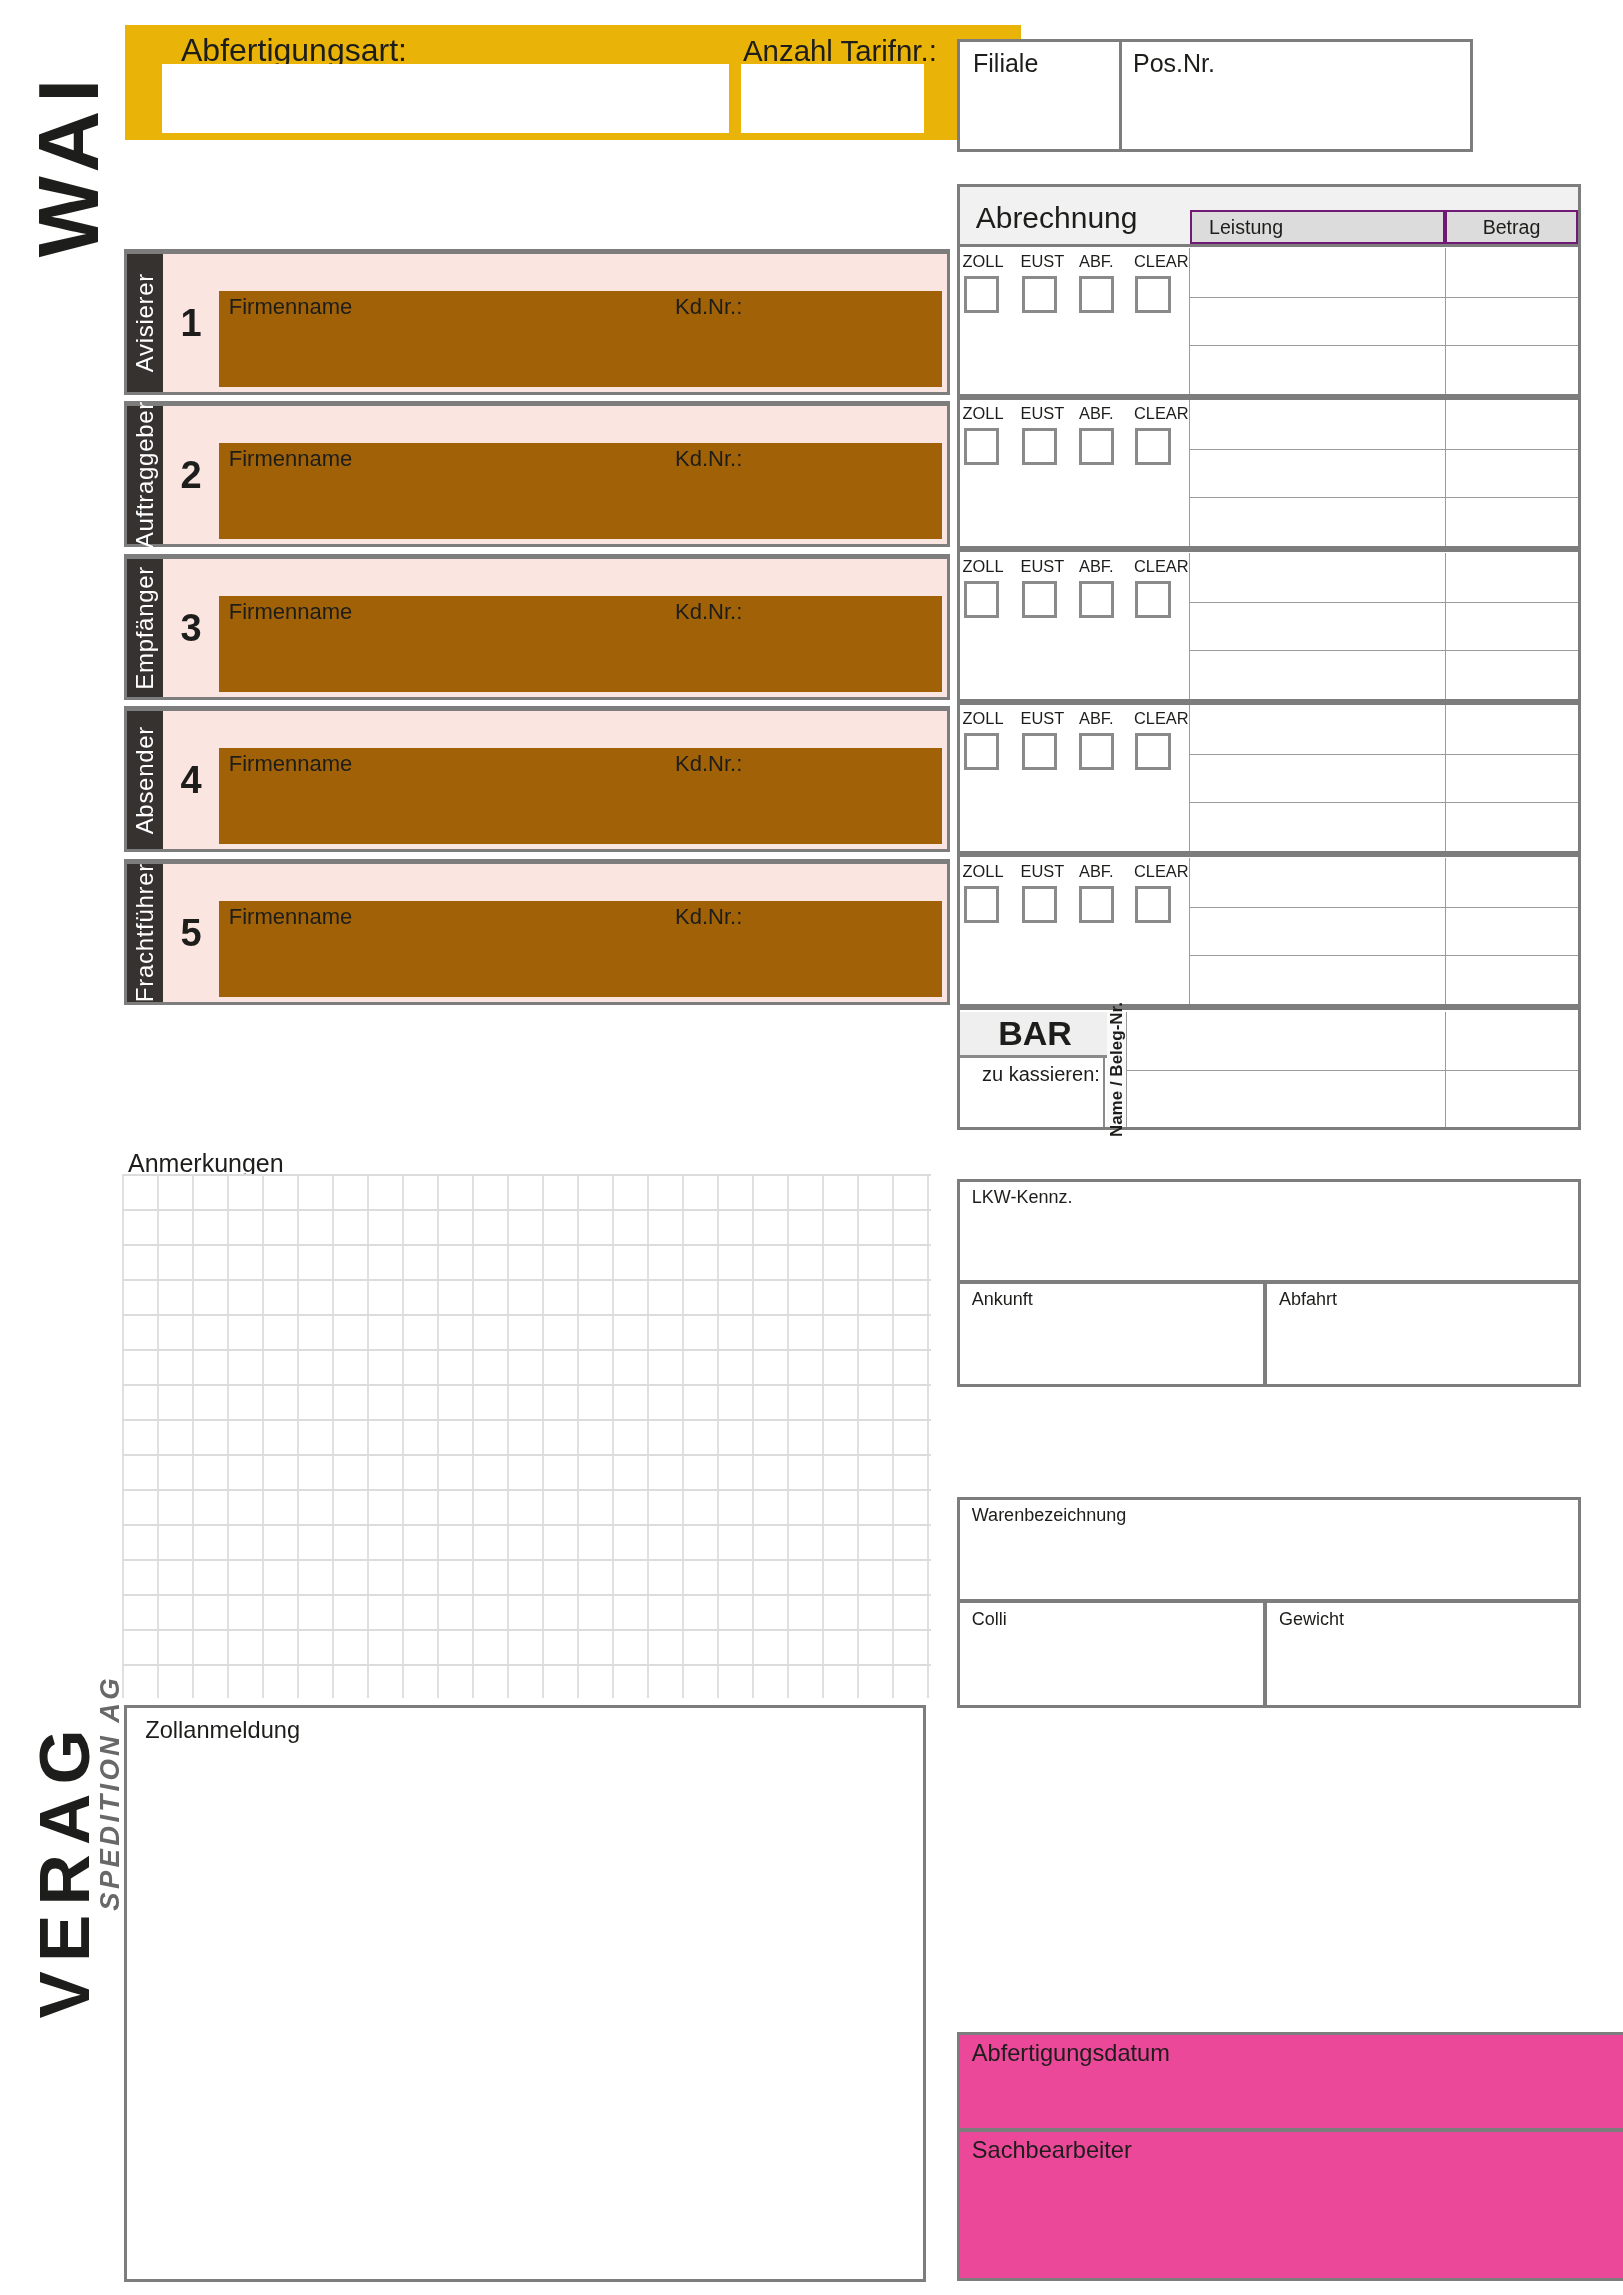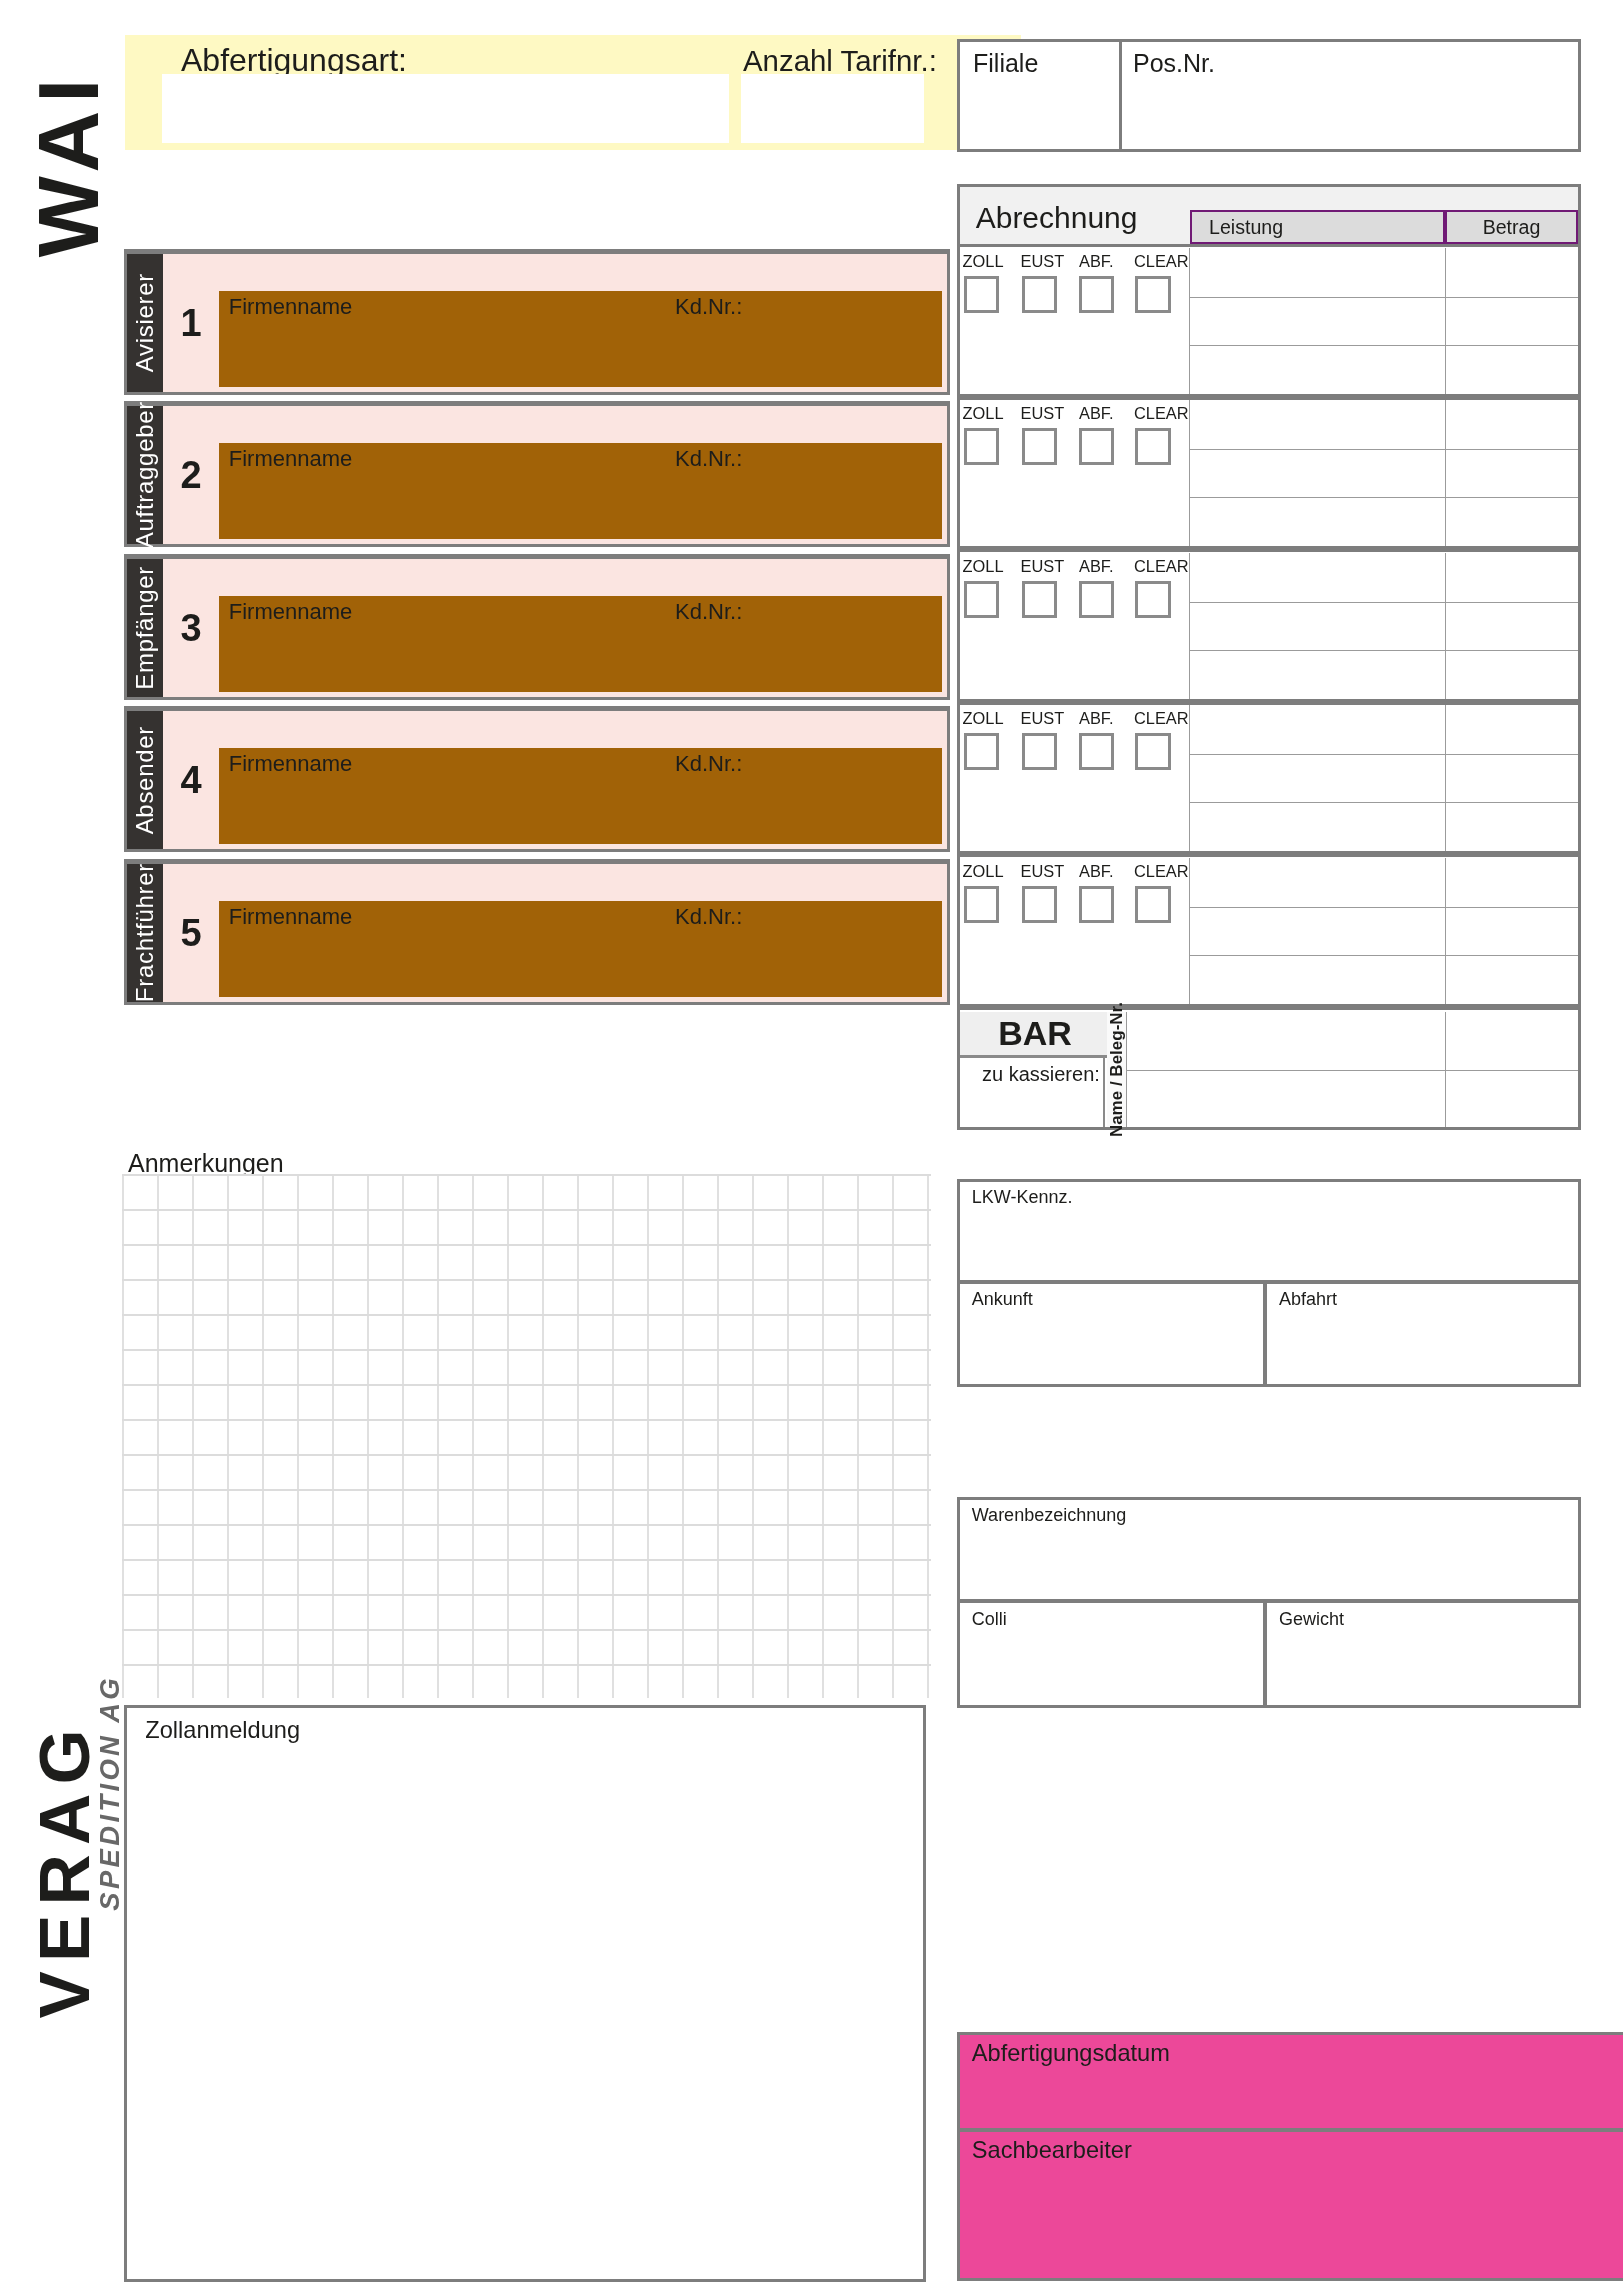--- a/index.html
+++ b/index.html
@@ -10,27 +10,27 @@
 
   
   .wai-logo{left:25px;top:31px;width:86px;height:226px;display:flex;align-items:flex-end;justify-content:center;}
   .wai-logo span{font-size:86px;font-weight:900;letter-spacing:7.9px;line-height:1;color:#1d1d1b;}
   .verag-logo{left:26px;top:1720px;width:77px;height:311px;display:flex;align-items:flex-start;justify-content:center;}
   .verag-logo span{font-size:71px;font-weight:900;letter-spacing:9.2px;line-height:1;color:#1d1d1b;}
   .sped-logo{left:94px;top:1675px;width:31px;height:200px;display:flex;align-items:flex-start;justify-content:center;}
   .sped-logo span{font-size:27.5px;font-weight:bold;font-style:italic;letter-spacing:3.3px;color:#686868;line-height:1;}
 
   
-  .top-panel{left:125px;top:35px;width:896px;height:115px;background:#fef9c3;}
+  .top-panel{left:125px;top:25px;width:896px;height:115px;background:#eab308;}
   .lbl-abfert{left:56px;top:6.5px;font-size:32px;}
   .inp-abfert{left:37px;top:39px;width:567px;height:69px;background:#fff;}
   .lbl-anzahl{left:618px;top:9.2px;font-size:29.4px;}
   .inp-anzahl{left:616px;top:39px;width:183px;height:69px;background:#fff;}
 
-  .filiale-box{left:957px;top:39px;width:624px;height:113px;border:3.9px solid #7d7d7d;background:#fff;box-sizing:border-box;padding-left:13px;}
+  .filiale-box{left:957px;top:39px;width:516px;height:113px;border:3.9px solid #7d7d7d;background:#fff;box-sizing:border-box;padding-left:13px;}
   .filiale-div{left:159px;top:0;bottom:0;width:3.3px;background:#7d7d7d;}
   .filiale-box .cell-label{font-size:25px;}
 
   
   .ab-panel{left:957px;top:184px;width:624px;height:946px;border:3.9px solid #7d7d7d;background:#fff;box-sizing:border-box;}
   .ab-header{left:0;top:0;right:0;height:57px;background:#f1f1f1;border-bottom:3.9px solid #7d7d7d;text-decoration:underline;}
   .ab-title{left:15.7px;top:14.4px;font-size:30px;}
   .hdr-cell{bottom:0;height:34px;background:#dcdcdc;border:2px solid #701a75;box-sizing:border-box;
             font-size:19.6px;display:flex;align-items:center;}
   .hdr-leistung{left:230px;width:255px;padding-left:17px;}

